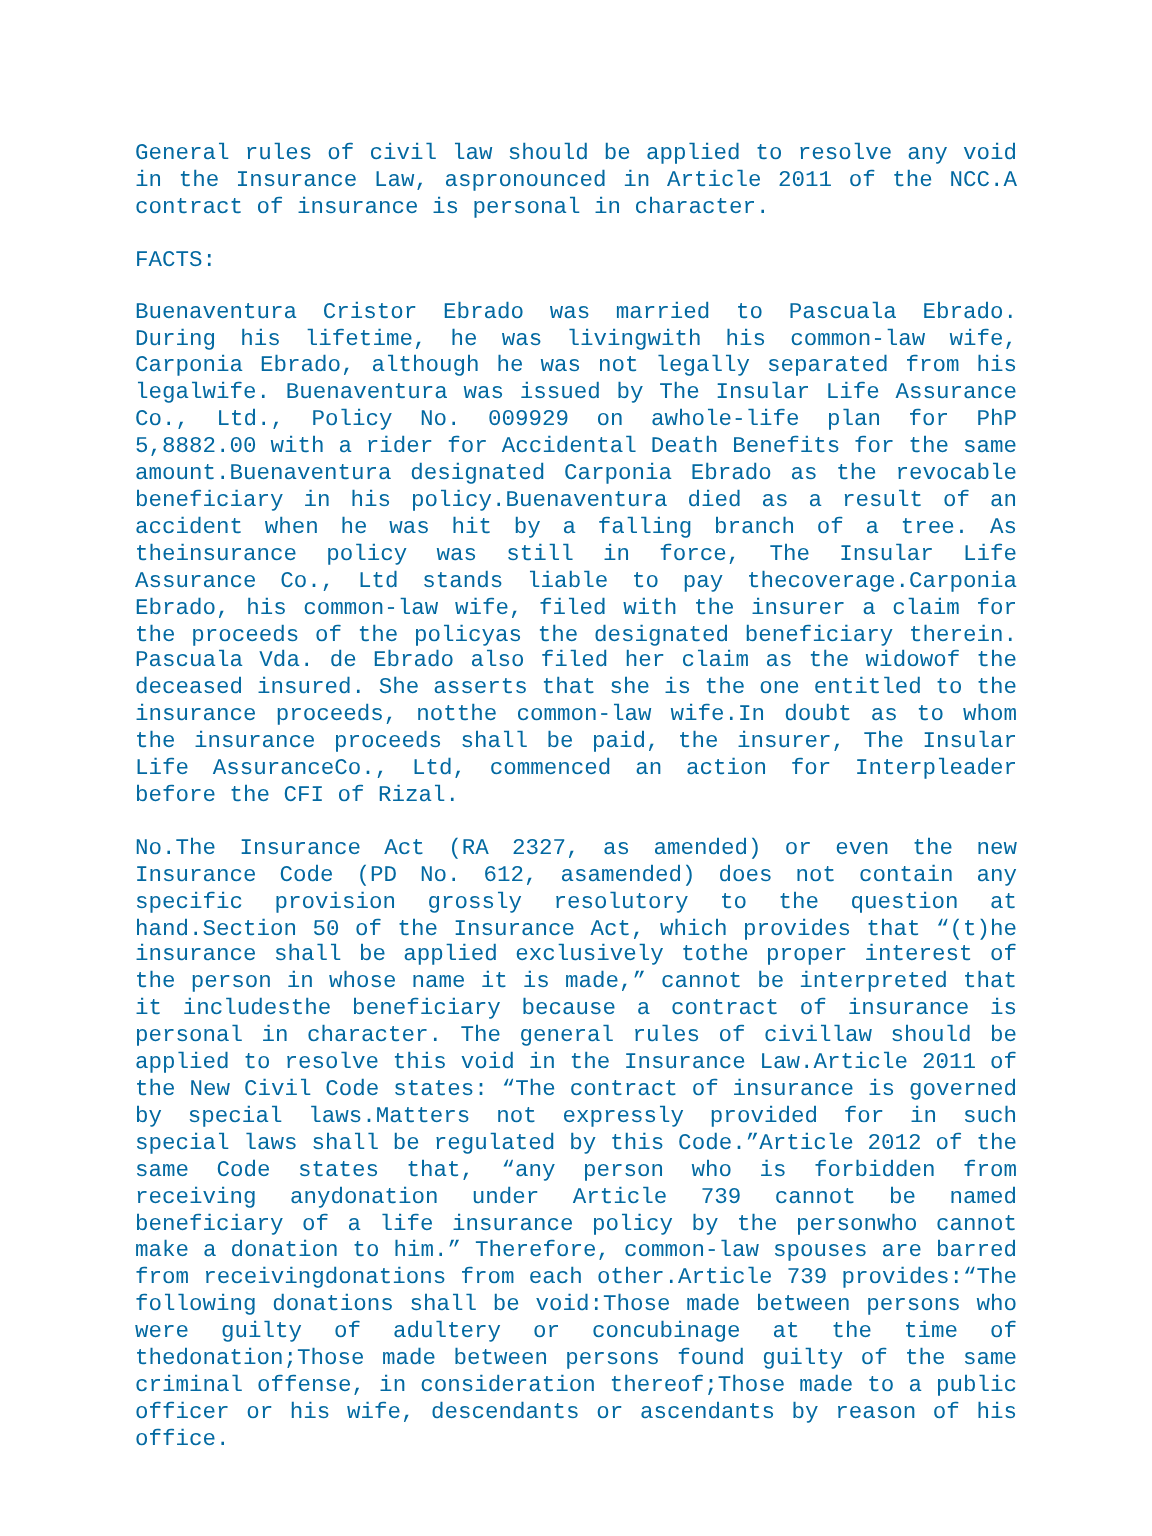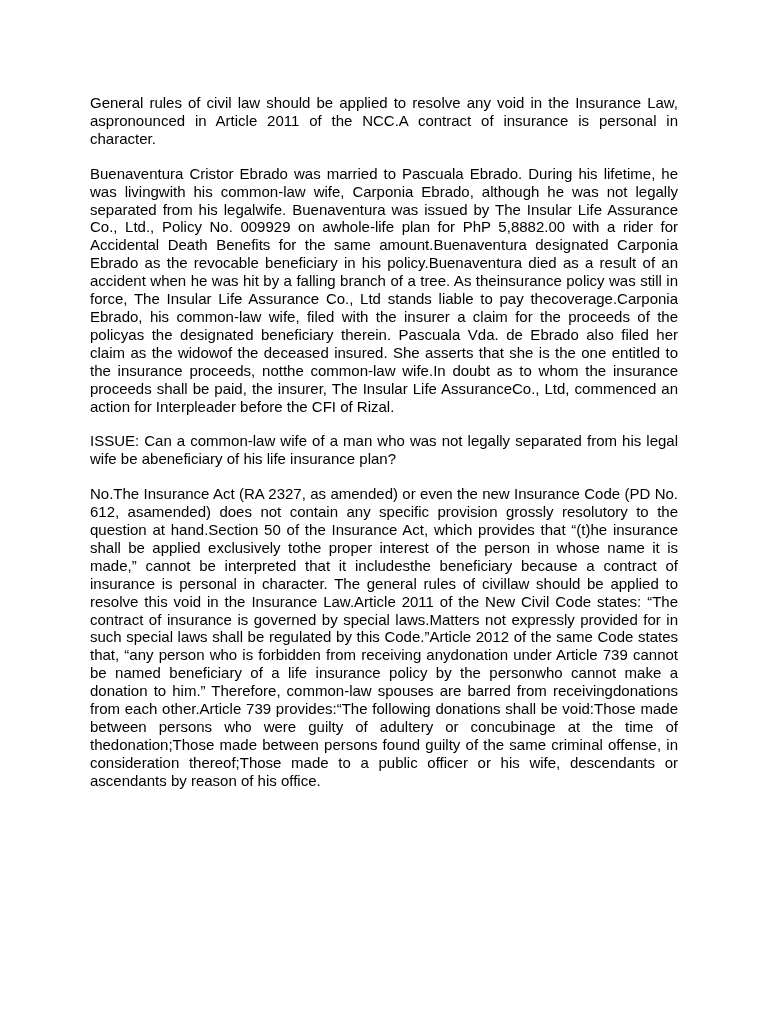--- a/index.html
+++ b/index.html
@@ -17,38 +17,38 @@
     width: 768px;
     height: 1024px;
     background: #ffffff;
     overflow: hidden;
   }
   .doc {
     position: absolute;
     left: 90px;
     top: 94px;
     width: 588px;
-    font-family: Liberation Sans, sans-serif;
+    font-family: Liberation Mono, monospace;
     font-size: 15px;
     line-height: 17.9px;
-    color: #000000;
+    color: #0369a1;
     text-align: justify;
     letter-spacing: 0;
   }
   .doc p {
     margin: 0 0 17px 0;
     padding: 0;
   }
   .doc p:last-child {
     margin-bottom: 0;
   }
 </style>
 </head>
 <body>
 
 <div class="page">
   <div class="doc">
       <p>General rules of civil law should be applied to resolve any void in the Insurance Law, aspronounced in Article 2011 of the NCC.A contract of insurance is personal in character.</p>
+      <p>FACTS:</p>
       <p>Buenaventura Cristor Ebrado was married to Pascuala Ebrado. During his lifetime, he was livingwith his common-law wife, Carponia Ebrado, although he was not legally separated from his legalwife. Buenaventura was issued by The Insular Life Assurance Co., Ltd., Policy No. 009929 on awhole-life plan for PhP 5,8882.00 with a rider for Accidental Death Benefits for the same amount.Buenaventura designated Carponia Ebrado as the revocable beneficiary in his policy.Buenaventura died as a result of an accident when he was hit by a falling branch of a tree. As theinsurance policy was still in force, The Insular Life Assurance Co., Ltd stands liable to pay thecoverage.Carponia Ebrado, his common-law wife, filed with the insurer a claim for the proceeds of the policyas the designated beneficiary therein. Pascuala Vda. de Ebrado also filed her claim as the widowof the deceased insured. She asserts that she is the one entitled to the insurance proceeds, notthe common-law wife.In doubt as to whom the insurance proceeds shall be paid, the insurer, The Insular Life AssuranceCo., Ltd, commenced an action for Interpleader before the CFI of Rizal.</p>
-      <p>ISSUE: Can a common-law wife of a man who was not legally separated from his legal wife be abeneficiary of his life insurance plan?</p>
       <p>No.The Insurance Act (RA 2327, as amended) or even the new Insurance Code (PD No. 612, asamended) does not contain any specific provision grossly resolutory to the question at hand.Section 50 of the Insurance Act, which provides that “(t)he insurance shall be applied exclusively tothe proper interest of the person in whose name it is made,” cannot be interpreted that it includesthe beneficiary because a contract of insurance is personal in character. The general rules of civillaw should be applied to resolve this void in the Insurance Law.Article 2011 of the New Civil Code states: “The contract of insurance is governed by special laws.Matters not expressly provided for in such special laws shall be regulated by this Code.”Article 2012 of the same Code states that, “any person who is forbidden from receiving anydonation under Article 739 cannot be named beneficiary of a life insurance policy by the personwho cannot make a donation to him.” Therefore, common-law spouses are barred from receivingdonations from each other.Article 739 provides:“The following donations shall be void:Those made between persons who were guilty of adultery or concubinage at the time of thedonation;Those made between persons found guilty of the same criminal offense, in consideration thereof;Those made to a public officer or his wife, descendants or ascendants by reason of his office.</p>
     </div>
 </div>
 
 </body></html>

